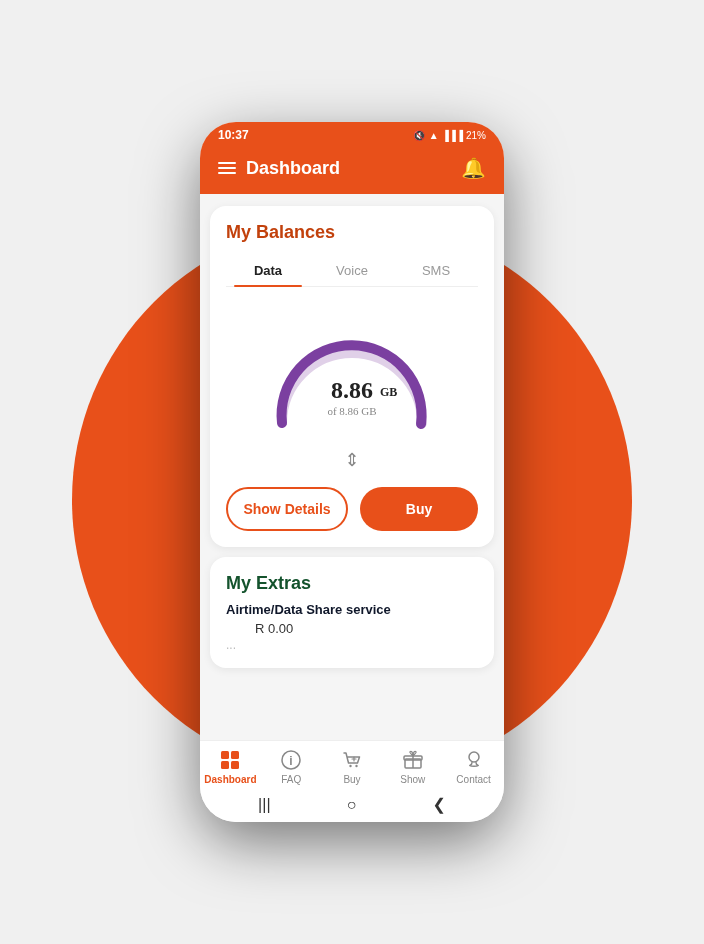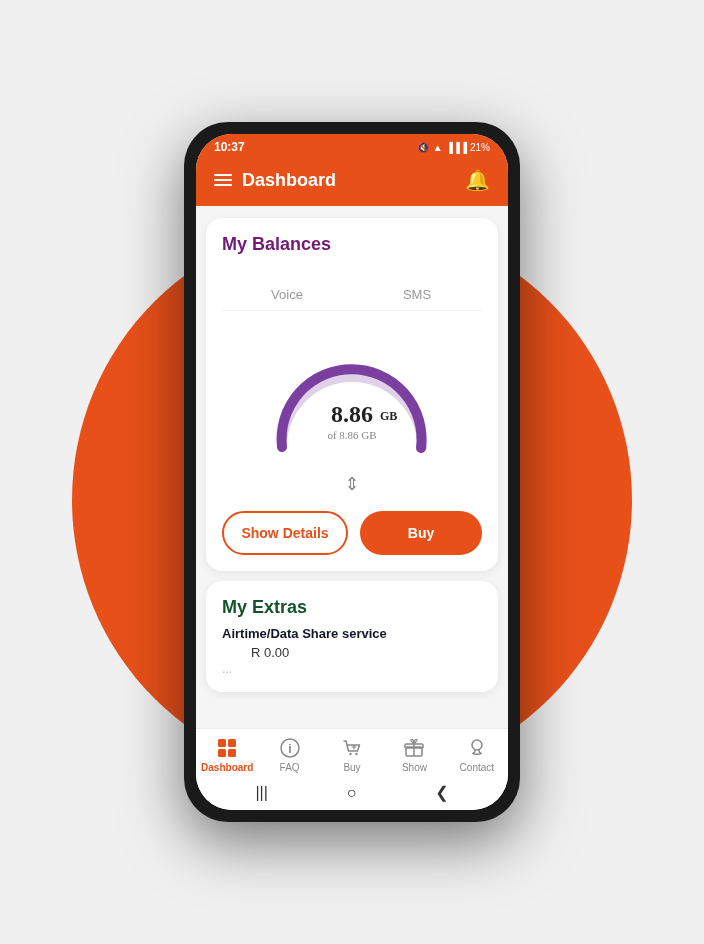--- a/index.html
+++ b/index.html
@@ -23,25 +23,25 @@
       border-radius: 50%;
       top: 50%;
       left: 50%;
       transform: translate(-50%, -45%);
       z-index: 0;
     }
 
     .phone-wrapper {
       position: relative;
       z-index: 1;
-      width: 336px;
+      width: 304px;
       height: 700px;
       background: #1a1a1a;
       border-radius: 44px;
-      padding: 12px;
+      padding: 0;
       box-shadow: 0 20px 60px rgba(0,0,0,0.5);
     }
 
     .phone-inner {
       width: 100%;
       height: 100%;
       background: #f5f5f5;
       border-radius: 36px;
       overflow: hidden;
       display: flex;
@@ -125,22 +125,22 @@
       background: white;
       margin: 12px 10px 10px;
       border-radius: 16px;
       padding: 16px;
       box-shadow: 0 2px 8px rgba(0,0,0,0.07);
     }
 
     .card-title {
       font-size: 18px;
       font-weight: 700;
-      color: #701a75;
-      margin-bottom: 24px;
+      color: #c2410c;
+      margin-bottom: 12px;
     }
 
     
     .tabs {
       display: flex;
       border-bottom: 1px solid #eee;
       margin-bottom: 16px;
     }
 
     .tab {
@@ -328,20 +328,23 @@
       </div>
       <span class="bell-icon">🔔</span>
     </div>
 
     <div class="content">
 
       <div class="card">
         <div class="card-title">My Balances</div>
 
         <div class="tabs">
+          <div class="tab active">
+            <span>Data</span>
+          </div>
           <div class="tab">
             <span>Voice</span>
           </div>
           <div class="tab">
             <span>SMS</span>
           </div>
         </div>
 
         <div class="gauge-container">
           <svg class="gauge-svg" viewBox="0 0 180 140">

